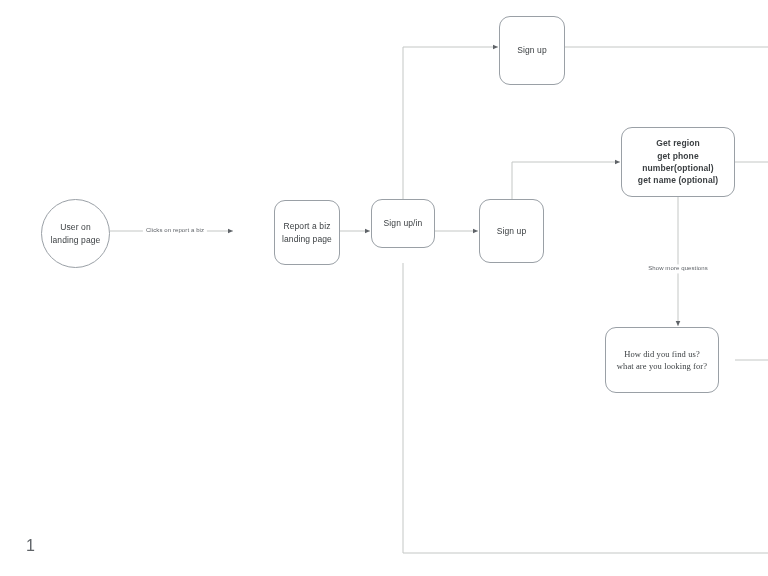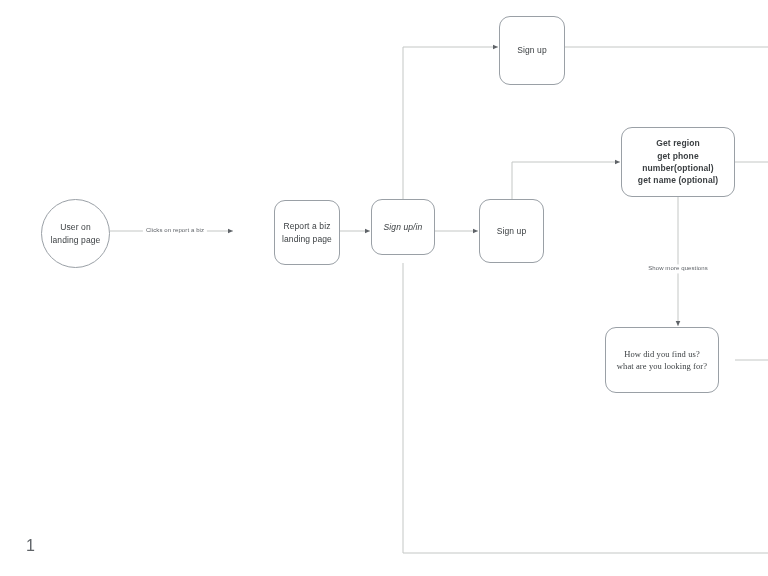--- a/index.html
+++ b/index.html
@@ -100,21 +100,21 @@
 
   <div id="nodes">
       <div class="node circle" style="left: 41px; top: 199px; width: 69px; height: 69px; border-color: rgb(154, 160, 166); color: rgb(60, 64, 67);">
         <span class="node-text">User on
 landing page</span>
       </div>
       <div class="node rounded" style="left: 234px; top: 200px; width: 66px; height: 65px; border-color: rgb(154, 160, 166); color: rgb(60, 64, 67); margin-left: 40px;">
         <span class="node-text">Report a biz
 landing page</span>
       </div>
-      <div class="node rounded" style="left: 371px; top: 199px; width: 64px; height: 56px; border-color: rgb(154, 160, 166); color: rgb(60, 64, 67); font-style: italic;">
+      <div class="node rounded" style="left: 371px; top: 199px; width: 64px; height: 49px; border-color: rgb(154, 160, 166); color: rgb(60, 64, 67);">
         <span class="node-text">Sign up/in</span>
       </div>
       <div class="node rounded" style="left: 479px; top: 199px; width: 65px; height: 64px; border-color: rgb(154, 160, 166); color: rgb(60, 64, 67);">
         <span class="node-text">Sign up</span>
       </div>
       <div class="node rounded" style="left: 499px; top: 16px; width: 66px; height: 69px; border-color: rgb(154, 160, 166); color: rgb(60, 64, 67);">
         <span class="node-text">Sign up</span>
       </div>
       <div class="node rounded" style="left: 621px; top: 127px; width: 114px; height: 70px; border-color: rgb(154, 160, 166); color: rgb(60, 64, 67); font-weight: bold;">
         <span class="node-text">Get region

